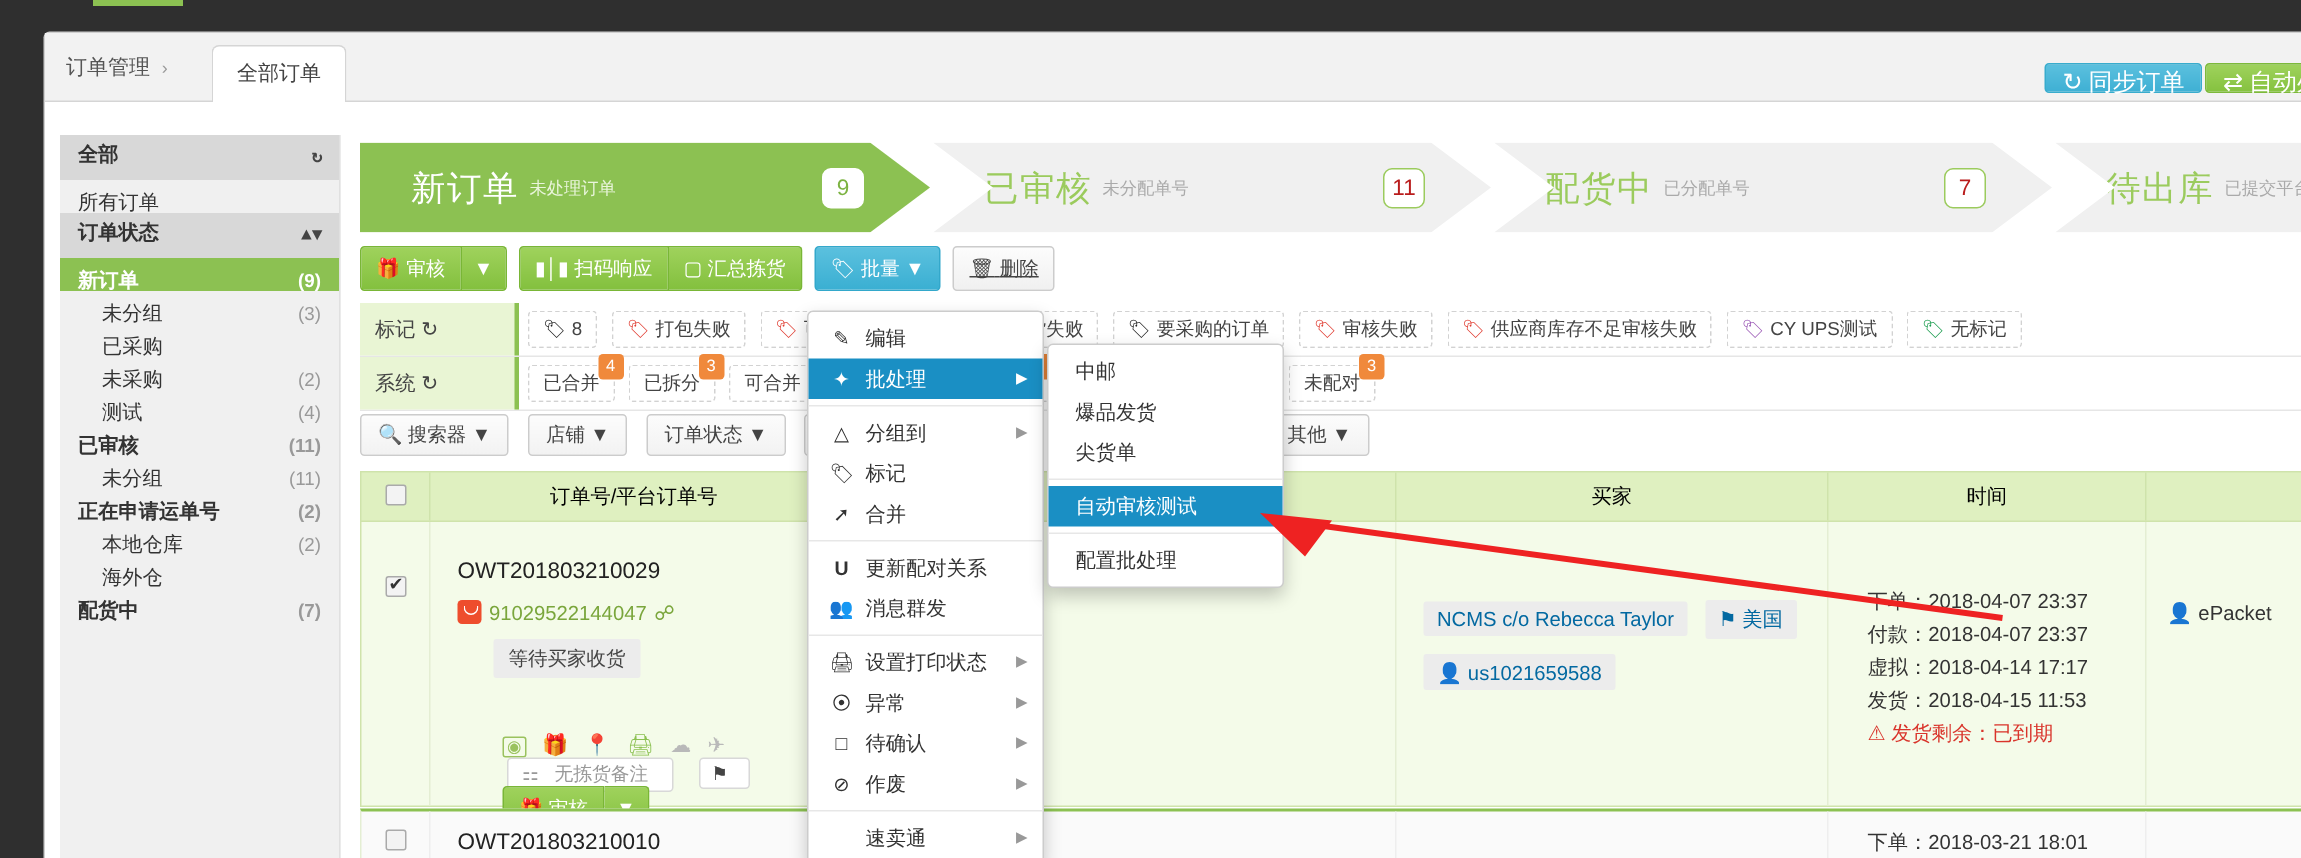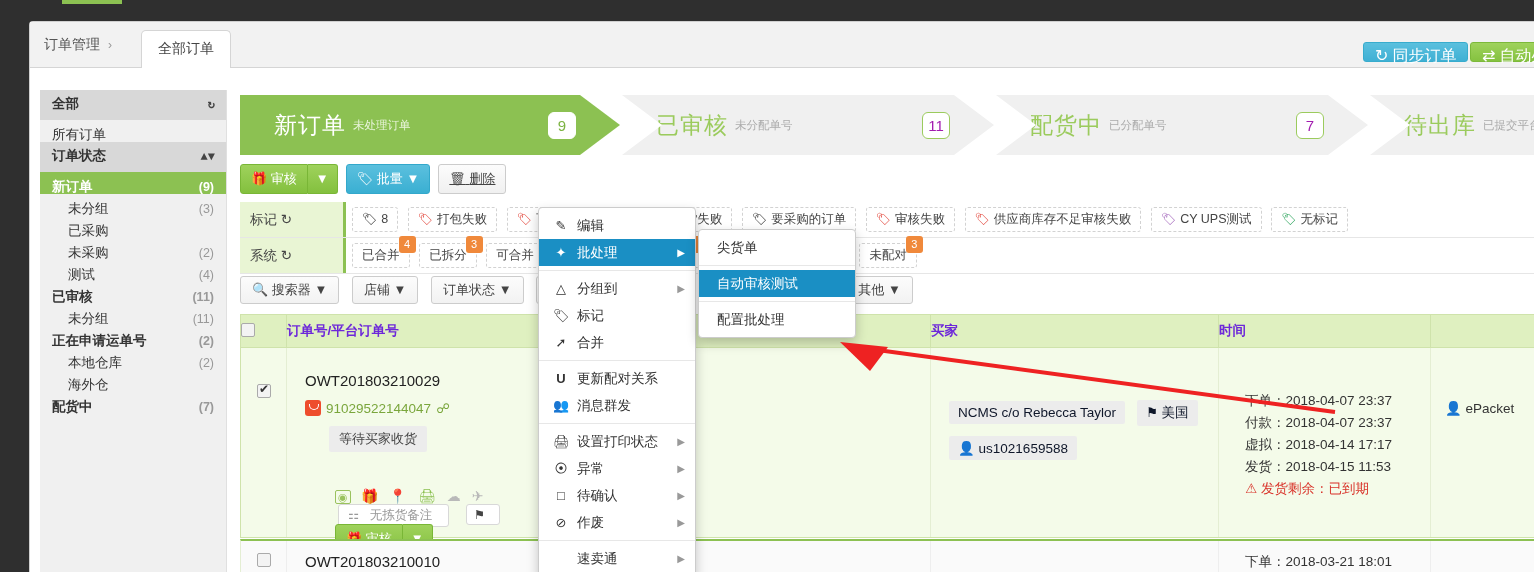--- a/index.html
+++ b/index.html
@@ -70,21 +70,21 @@
     position:absolute; top:0; height:60px; background:#f0f0f0;
     display:flex; align-items:center;
   }
   .step.active { background:#8cc152; }
   .step-title { font-size:23px; color:#9bcb5d; margin-left:34px; letter-spacing:1px; white-space:nowrap; }
   .step.active .step-title { color:#fff; }
   .step-sub { font-size:11.5px; color:#aaa; margin-left:7px; white-space:nowrap; }
   .step.active .step-sub { color:#eaf5dc; }
   .step-cnt {
     position:absolute; right:44px; top:17px; min-width:28px; height:27px; line-height:25px;
-    text-align:center; border:1px solid #9bcb5d; border-radius:6px; color:#a21caf;
+    text-align:center; border:1px solid #9bcb5d; border-radius:6px; color:#b91c1c;
     background:#fff; font-size:15px; padding:0 5px;
   }
   .step.active .step-cnt { border-color:#fff; color:#7cb342; }
   
   #toolbar { position:absolute; left:12px; top:74px; height:40px;text-align:center; }
   .tb {
     float:left; height:30px; line-height:28px; border-radius:3px; font-size:13px;
     padding:0 10px; color:#fff; margin-right:8px; white-space:nowrap;
     border:1px solid rgba(0,0,0,.13);
   }
@@ -123,21 +123,21 @@
   
   #searchbar { position:absolute; left:12px; top:186px; height:34px; white-space:nowrap; }
   .sbtn {
     display:inline-block; height:28px; line-height:26px; padding:0 11px; margin-right:9px;
     background:linear-gradient(#fcfcfc,#f2f2f2); border:1px solid #ccc; border-radius:3px;
     font-size:13px; color:#444;
   }
   
   #table { position:absolute; left:12px; top:224px; width:1316px; height:280px; }
   #thead { height:34px; background:#dff0c0; border:1px solid #cfe3ab; display:flex; }
-  .th { line-height:32px; font-size:13.5px; color:#6d28d9; border-right:1px solid #cfe3ab;font-weight:bold; }
+  .th { line-height:32px; text-align:center; font-size:13.5px; color:#000000; border-right:1px solid #cfe3ab; }
   .th:last-child { border-right:none; }
   #trow1 {
     position:relative; height:190px; background:#f4fbe9;
     border-left:1px solid #cfe3ab; border-right:1px solid #cfe3ab; border-bottom:1px solid #cfe3ab;
     display:flex;
   }
   .td { border-right:1px solid #e4eed3; position:relative; height:100%; }
   .td:last-child { border-right:none; }
   .ordno { position:absolute; left:18px; top:24px; font-size:15px; color:#222; }
   .platno { position:absolute; left:18px; top:52px; font-size:13.5px; color:#7aa63c; }
@@ -170,21 +170,21 @@
   .tagchip {
     position:absolute; left:3px; top:132px; background:#eee; border-radius:2px;
     padding:3px 8px; font-size:12.5px; color:#7a4fa0;
   }
   .tagchip .x { color:#bbb; margin-left:5px; }
   .plusbtn {
     position:absolute; left:70px; top:131px; border:1px solid #d6d6d6; background:#fafafa;
     border-radius:3px; width:22px; height:22px; line-height:19px; text-align:center; color:#999; font-size:14px;
   }
   .buyer { position:absolute; left:18px; top:52px; }
-  .pill { display:inline-block; background:#ececec; border-radius:2px; padding:4px 9px; font-size:13.5px; color:#0f172a; }
+  .pill { display:inline-block; background:#ececec; border-radius:2px; padding:4px 9px; font-size:13.5px; color:#0369a1; }
   .buyer2 { position:absolute; left:18px; top:88px; }
   .times { position:absolute; left:26px; top:42px; font-size:13.5px; color:#333; line-height:22px; }
   .times .warn { color:#d9342b; }
   .carrier { position:absolute; left:14px; top:52px; font-size:13.5px; color:#333; white-space:nowrap; }
   #trow2 {
     position:absolute; left:0; top:225px; width:1316px; height:55px; background:#fafafa;
     border:1px solid #e4eed3; border-top:2px solid #8cc152; display:flex;
   }
   .td2 { border-right:1px solid #eee; height:100%; position:relative; }
   .ordno2 { position:absolute; left:18px; top:12px; font-size:15px; color:#222; }
@@ -328,20 +328,30 @@
       </div>
 
       <div id="toolbar">
         <div class="tb-group">
           <div class="tb green">
             <i class="gi">🎁</i>
             <span>审核</span>
           </div>
           <div class="tb green caret-split">
             <span>▼</span>
+          </div>
+        </div>
+        <div class="tb-group">
+          <div class="tb green">
+            <i class="gi">▮│▮</i>
+            <span>扫码响应</span>
+          </div>
+          <div class="tb green">
+            <i class="gi">▢</i>
+            <span>汇总拣货</span>
           </div>
         </div>
         <div class="tb blue">
           <i class="gi">🏷</i>
           <span>批量</span>
           <span>▼</span>
         </div>
         <div class="tb grey">
           <i class="gi">🗑</i>
           <span>删除</span>
@@ -575,20 +585,26 @@
       <div class="msep"></div>
       <div class="mi">
         <span>速卖通</span>
         <span class="arr">▶</span>
       </div>
 
     </div>
 
     <div id="menu-sub">
       <div class="mi">
+        <span>中邮</span>
+      </div>
+      <div class="mi">
+        <span>爆品发货</span>
+      </div>
+      <div class="mi">
         <span>尖货单</span>
       </div>
       <div class="msep"></div>
       <div class="mi hl">
         <span>自动审核测试</span>
       </div>
       <div class="msep"></div>
       <div class="mi">
         <span>配置批处理</span>
       </div>

